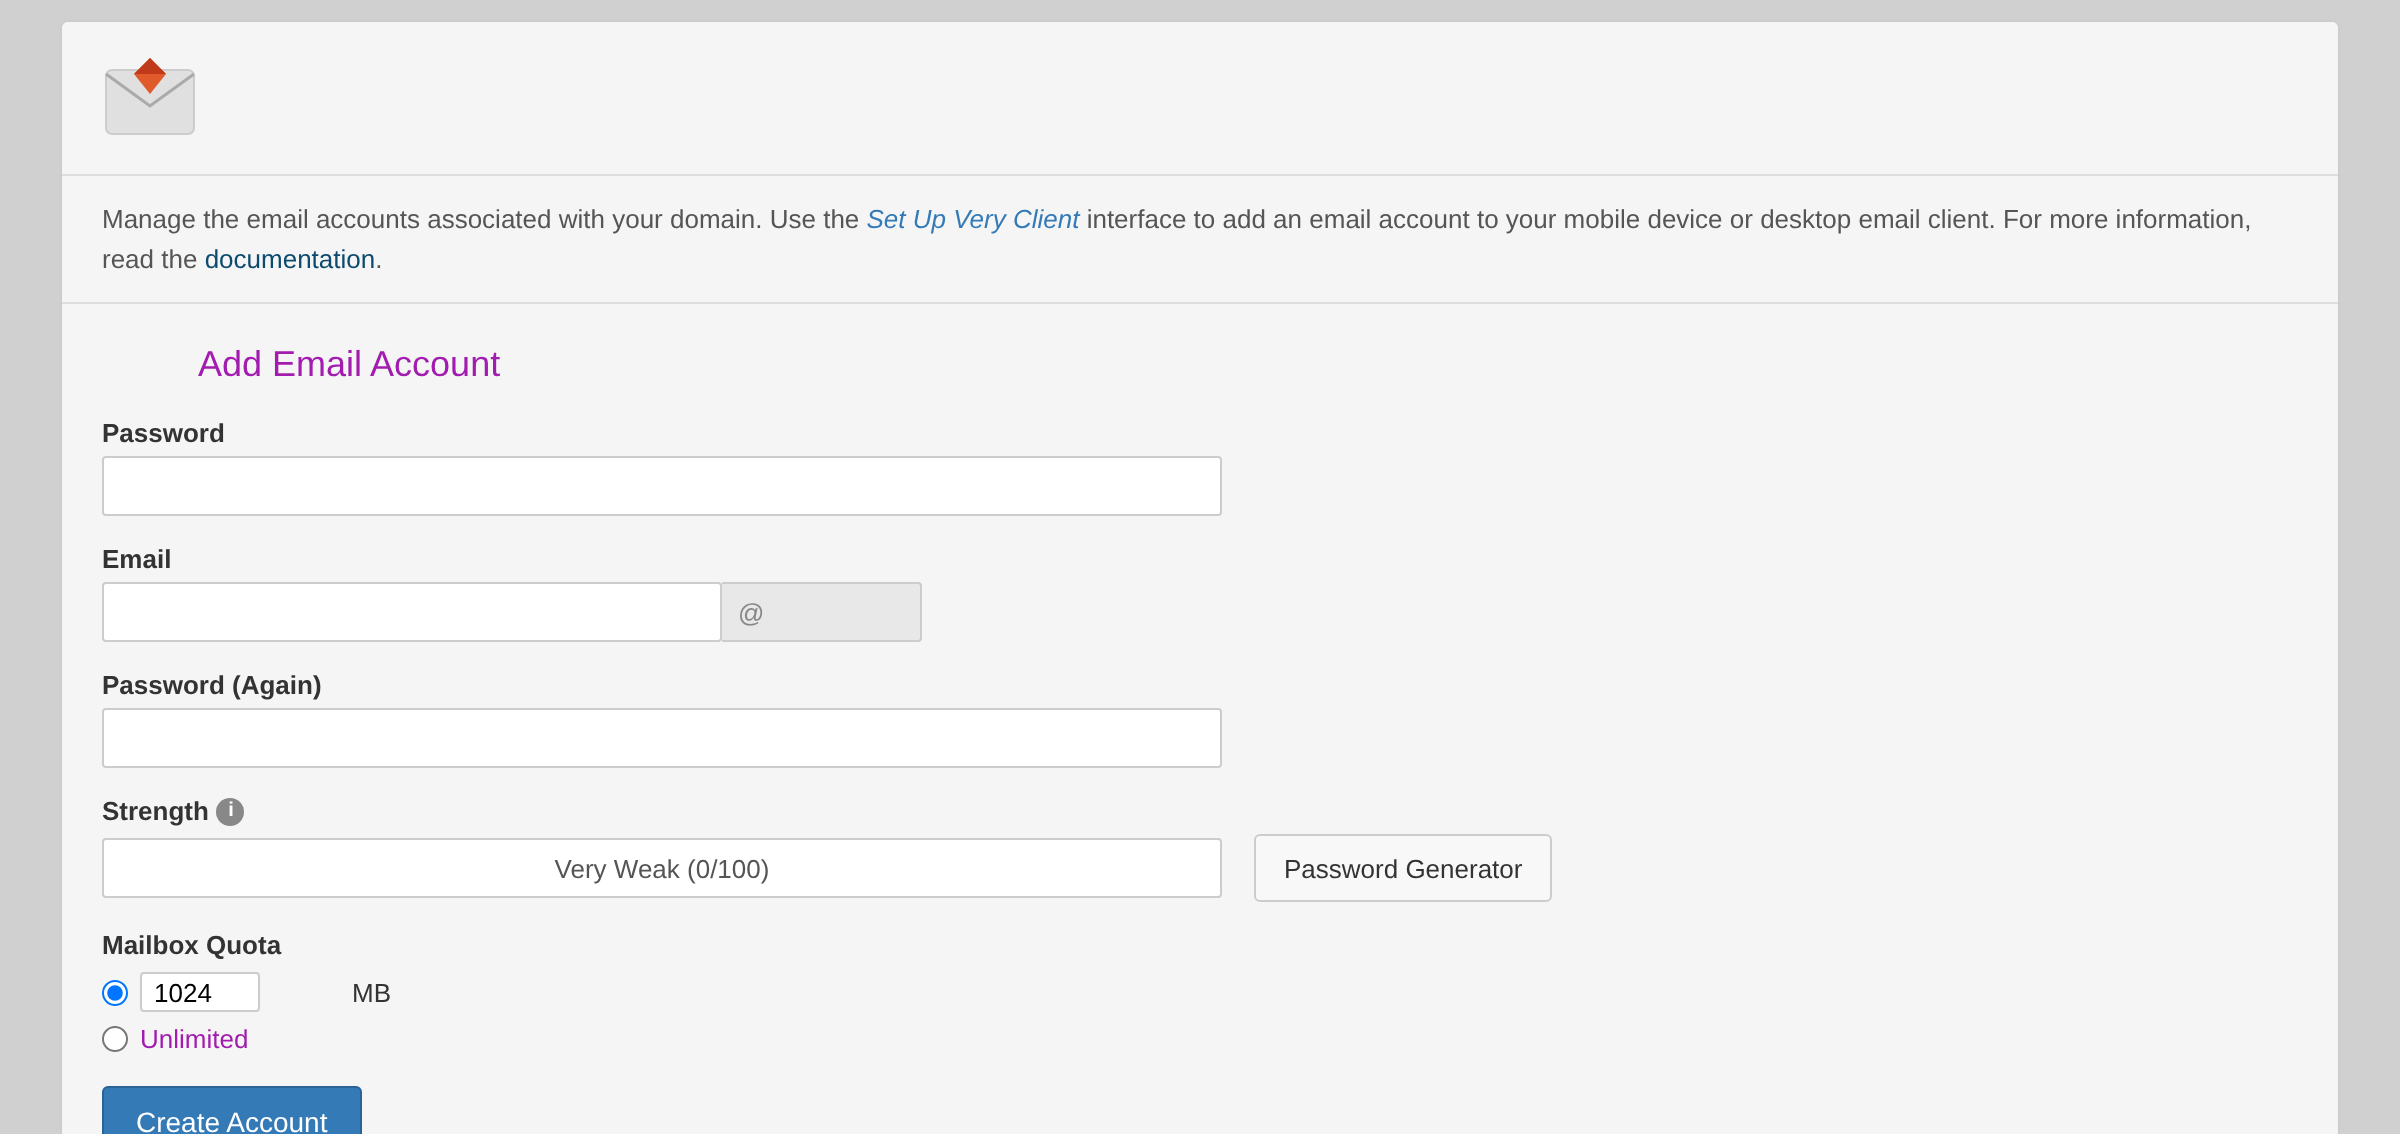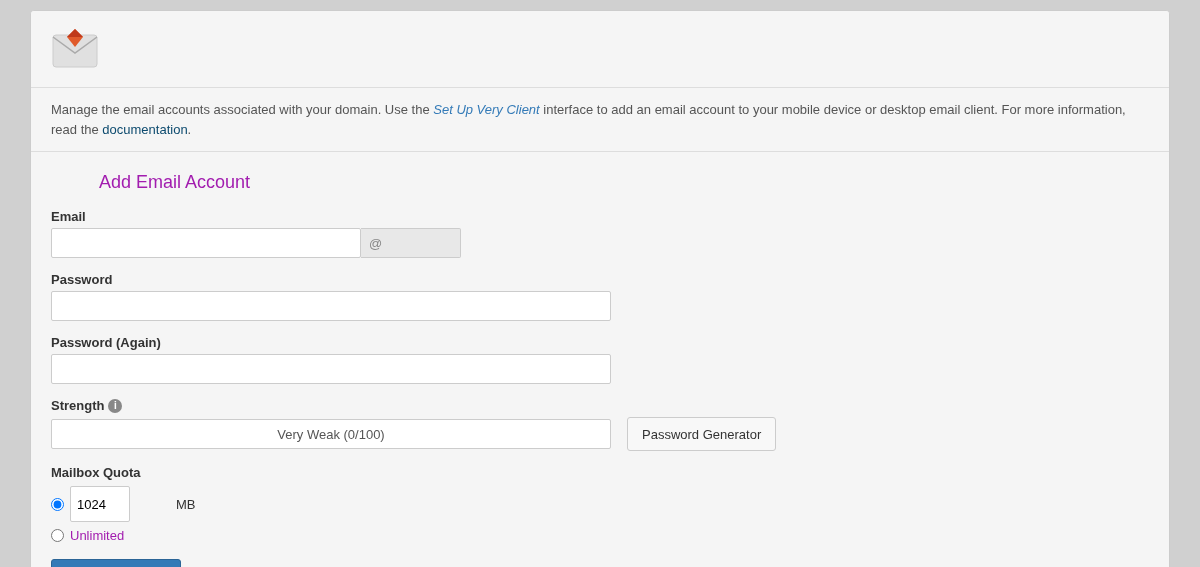--- a/index.html
+++ b/index.html
@@ -184,21 +184,21 @@
       display: block;
     }
     .quota-option {
       display: flex;
       align-items: center;
       margin-bottom: 6px;
       gap: 6px;
     }
     .quota-input {
       width: 60px;
-      height: 36px;
+      height: 20px;
       border: 1px solid #ccc;
       padding: 4px 6px;
       font-size: 13px;
       border-radius: 2px;
       background: #fff;
     }
     .quota-unit {
       font-size: 13px;
       color: #333;
       margin-left: 40px;
@@ -240,35 +240,35 @@
   </div>
 
   <div class="description">
     <span>Manage the email accounts associated with your domain. Use the </span><em style="cursor:pointer; color:#337ab7; text-decoration:none;">Set Up Very Client</em><span> interface to add an email account to your mobile device or desktop email client. For more information, read the </span><a href="#">documentation</a><span>.</span>
   </div>
 
   <div class="form-section">
     <h2 class="form-title">Add Email Account</h2>
 
     <div class="form-group">
+      <label class="form-label">Password</label>
+      <input type="password" class="full-input" style="">
+    </div>
+
+    <div class="form-group">
       <label class="form-label">Email</label>
       <div class="email-row">
         <input type="text" class="email-local" style="">
         <div class="email-at-domain">
           <span>@</span>
         </div>
       </div>
     </div>
 
     <div class="form-group">
-      <label class="form-label">Password</label>
-      <input type="password" class="full-input" style="">
-    </div>
-
-    <div class="form-group">
       <label class="form-label">Password (Again)</label>
       <input type="password" class="full-input" style="">
     </div>
 
     <div class="form-group">
       <div class="strength-label-row">
         <span class="form-label" style="margin-bottom:0;">Strength</span>
         <span class="info-icon">i</span>
       </div>
       <div class="strength-row">

